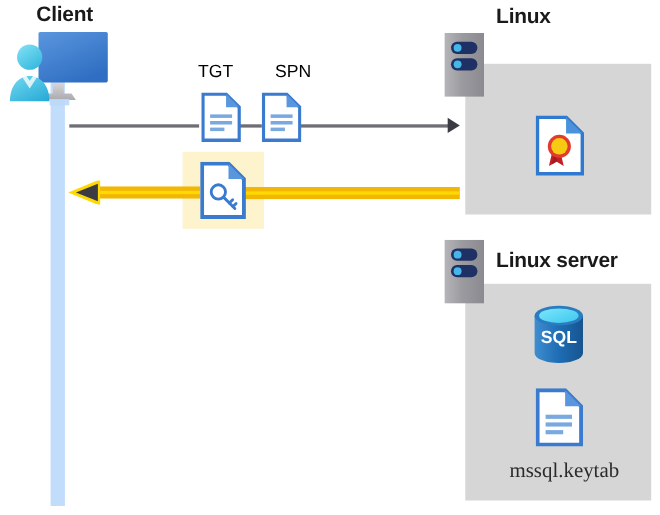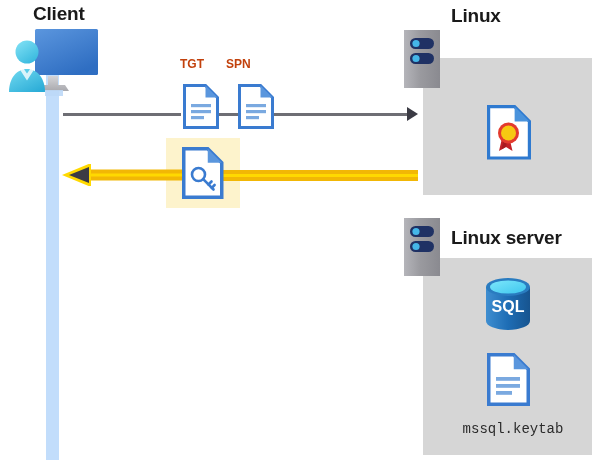--- a/index.html
+++ b/index.html
@@ -23,31 +23,31 @@
   
   .title-bold {
     font-family: "Liberation Sans", sans-serif;
     font-weight: bold;
     font-size: 19px;
     color: #1a1a1a;
     line-height: 23px;
     letter-spacing: -0.2px;
   }
   .label-plain {
-    font-family: Liberation Mono, monospace;
+    font-family: Liberation Serif, serif;
     font-weight: normal;
-    font-size: 14px;
+    font-size: 19px;
     color: #2b2b2b;
     line-height: 22px;
   }
   .label-small {
     font-family: "Liberation Sans", sans-serif;
-    font-weight: bold;
-    font-size: 12px;
-    color: #c2410c;
+    font-weight: normal;
+    font-size: 16px;
+    color: #000000;
     white-space: nowrap;
   }
 
   
   .lifeline {
     background: #c2ddfb;
   }
 
   
   .gray-box {
@@ -140,21 +140,21 @@
   <div class="abs doc-icon" style="left:183px; top:84px;">
     <svg width="36" height="45" viewBox="0 0 36 45">
       <path d="M1.5 1.5 h21 l12 12 v30 h-33 z" fill="#ffffff" stroke="#3a7bd0" stroke-width="3"></path>
       <path d="M22.5 1.5 v12 h12 z" fill="#5a96dd"></path>
       <rect x="8" y="20" width="20" height="3.2" fill="#7aa9e0"></rect>
       <rect x="8" y="26" width="20" height="3.2" fill="#7aa9e0"></rect>
       <rect x="8" y="32" width="13" height="3.2" fill="#7aa9e0"></rect>
     </svg>
   </div>
 
-  <div class="abs label-small" style="left:226px; top:57px;">SPN</div>
+  <div class="abs label-small" style="left:250px; top:57px;">SPN</div>
   <div class="abs doc-icon" style="left:238px; top:84px;">
     <svg width="36" height="45" viewBox="0 0 36 45">
       <path d="M1.5 1.5 h21 l12 12 v30 h-33 z" fill="#ffffff" stroke="#3a7bd0" stroke-width="3"></path>
       <path d="M22.5 1.5 v12 h12 z" fill="#5a96dd"></path>
       <rect x="8" y="20" width="20" height="3.2" fill="#7aa9e0"></rect>
       <rect x="8" y="26" width="20" height="3.2" fill="#7aa9e0"></rect>
       <rect x="8" y="32" width="13" height="3.2" fill="#7aa9e0"></rect>
     </svg>
   </div>
 

